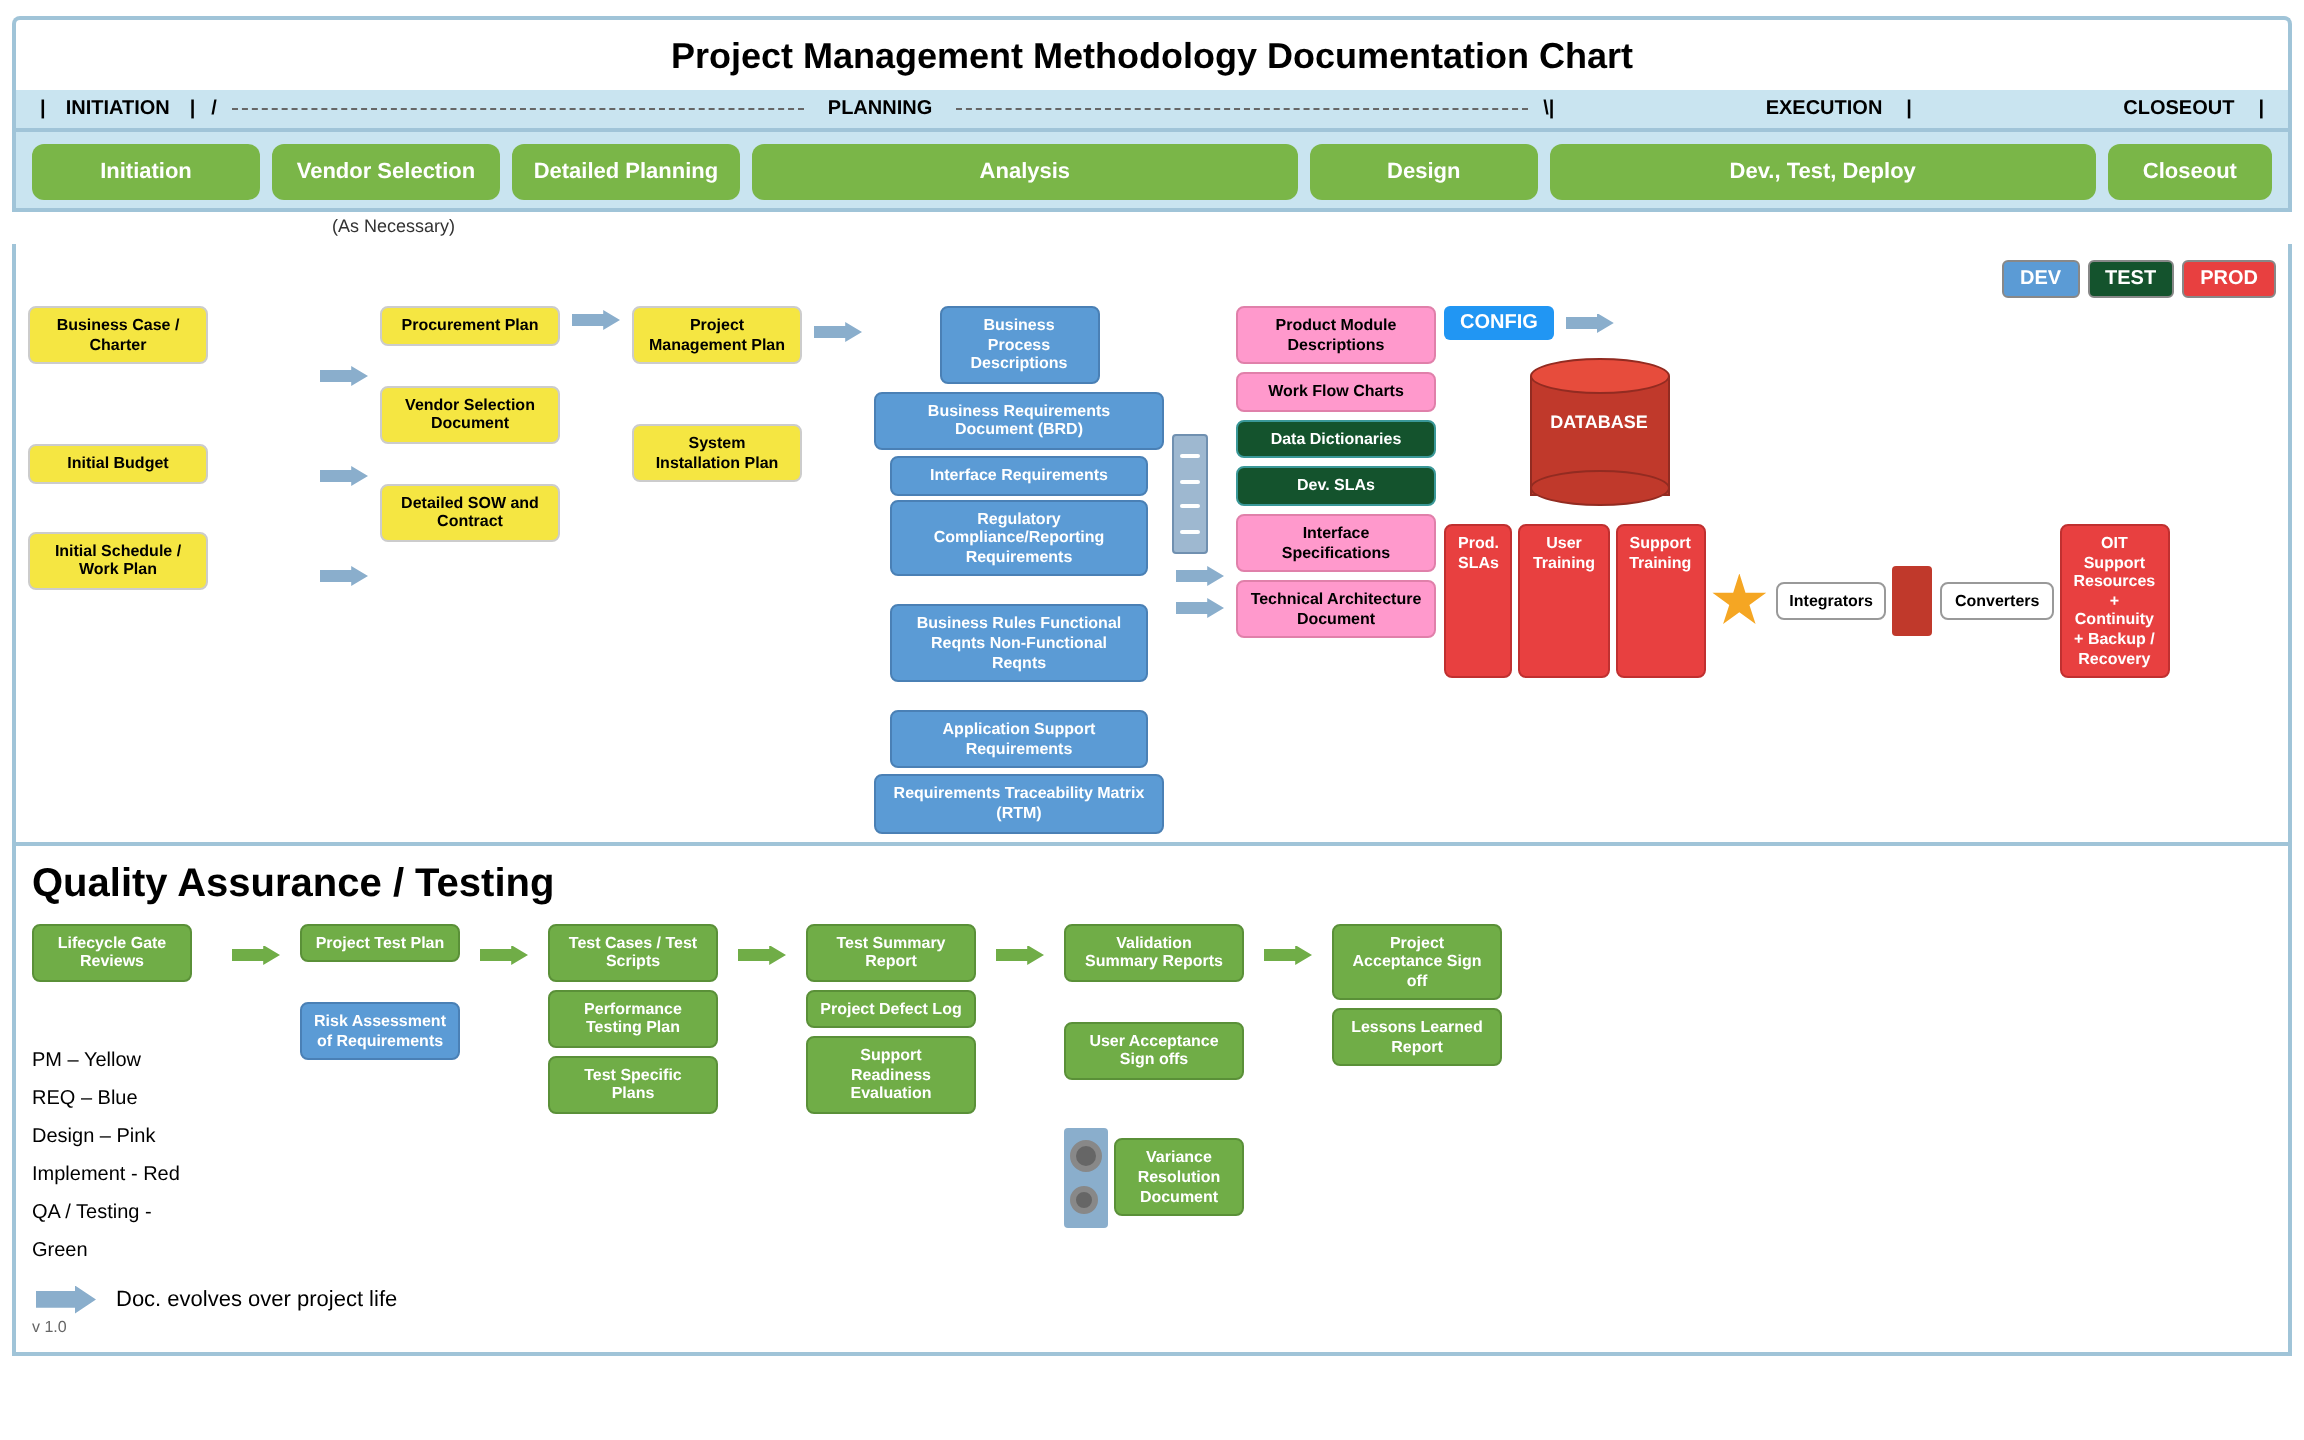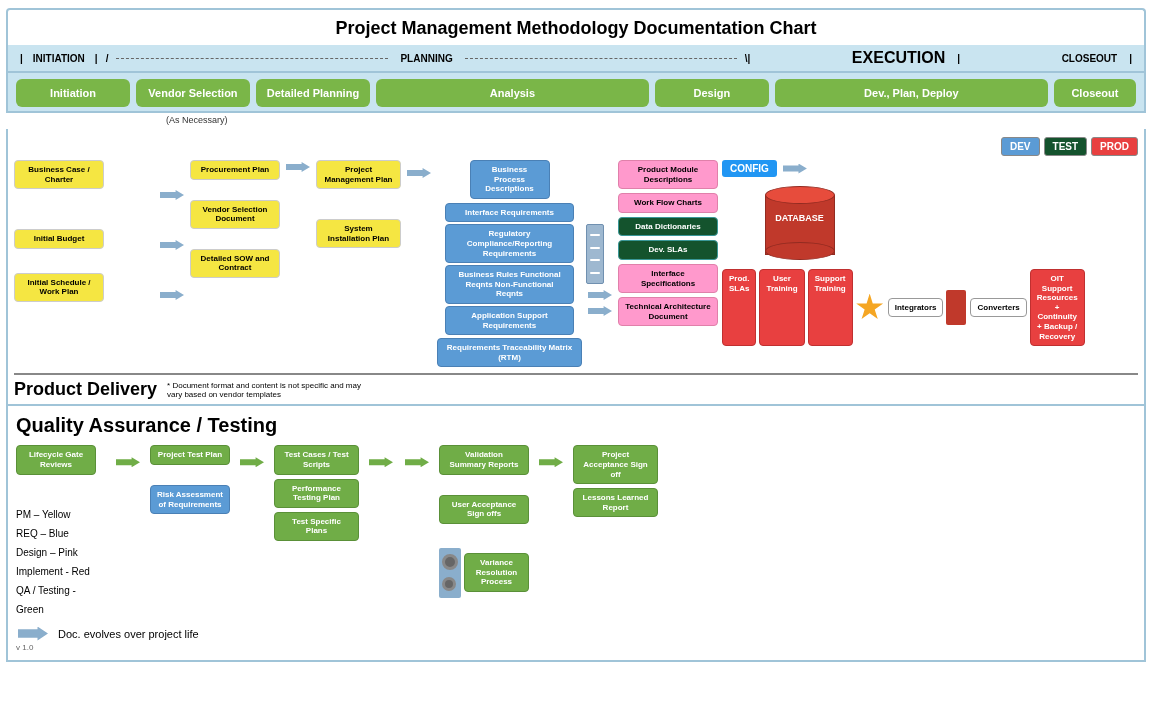--- a/index.html
+++ b/index.html
@@ -115,34 +115,34 @@
   <div class="phase-bar">
     <span>|</span>
     <span style="font-size:10px; margin: 0 6px;">INITIATION</span>
     <span>|</span>
     <span style="margin:0 4px;">/</span>
     <div class="phase-sep"></div>
     <span style="font-size:10px; margin: 0 8px;">PLANNING</span>
     <div class="phase-sep"></div>
     <span>\|</span>
     <span style="flex:0.3"></span>
-    <span style="font-size:16px; margin: 0 8px;">EXECUTION</span>
+    <span style="font-size:10px; margin: 0 8px;">EXECUTION</span>
     <span>|</span>
     <span style="flex:0.3"></span>
     <span style="font-size:10px; margin: 0 8px;">CLOSEOUT</span>
     <span>|</span>
   </div>
 
   <div class="phase-boxes">
     <div class="phase-box">Initiation</div>
     <div class="phase-box">Vendor Selection</div>
     <div class="phase-box">Detailed Planning</div>
     <div class="phase-box wide">Analysis</div>
     <div class="phase-box">Design</div>
-    <div class="phase-box wide">Dev., Plan, Deploy</div>
+    <div class="phase-box wide">Dev., Test, Deploy</div>
     <div class="phase-box narrow">Closeout</div>
   </div>
 
   <div class="as-necessary">(As Necessary)</div>
 
   <div style="border: 2px solid #a0c4d8; border-top: none; background: #fff; padding: 8px 6px 4px;">
 
     <div style="display:flex; justify-content: flex-end; gap:4px; margin-bottom: 4px;">
       <div class="env-badge env-dev">DEV</div>
       <div class="env-badge env-test">TEST</div>
@@ -184,23 +184,24 @@
 
       <div style="display:flex; flex-direction:column; justify-content:flex-start; padding-top: 8px;">
         <div class="small-arrow"></div>
       </div>
 
       <div style="width:145px; flex-shrink:0;">
 
         <div style="display:flex; justify-content:center; margin-bottom:4px;">
           <div class="doc-box doc-blue" style="width:80px;">Business Process Descriptions</div>
         </div>
+        <div class="doc-box doc-blue" style="margin-bottom:3px;">Business Requirements Document (BRD)</div>
         <div class="doc-box doc-blue" style="margin:2px 8px;">Interface Requirements</div>
         <div class="doc-box doc-blue" style="margin:2px 8px;">Regulatory Compliance/Reporting Requirements</div>
-        <div class="doc-box doc-blue" style="margin:2px 8px;">Business Rules Functional Reqnts Non-Functional Reqnts</div>
+        <div class="doc-box doc-blue" style="margin:14px 8px;">Business Rules Functional Reqnts Non-Functional Reqnts</div>
         <div class="doc-box doc-blue" style="margin:2px 8px;">Application Support Requirements</div>
         <div class="doc-box doc-blue" style="margin-top:3px;">Requirements Traceability Matrix (RTM)</div>
       </div>
 
       <div style="display:flex; flex-direction:column; justify-content: space-around; height: 180px; padding-top:40px;">
         <div style="display:flex; flex-direction:column; gap:6px;">
           <div style="width:18px; height:60px; background:#9eb8d0; border:1px solid #7090b0; border-radius:2px; display:flex; flex-direction:column; justify-content:space-around; padding:4px 3px;">
             <div style="height:2px; background:#fff; border-radius:1px;"></div>
             <div style="height:2px; background:#fff; border-radius:1px;"></div>
             <div style="height:2px; background:#fff; border-radius:1px;"></div>
@@ -248,24 +249,20 @@
             <div style="width:20px; height:35px; background:#c0392b; border-radius:2px; flex-shrink:0;"></div>
             <div class="doc-box" style="background:#fff; border:1px solid #999; color:#000;">Converters</div>
           </div>
 
           <div class="doc-box doc-red">OIT Support Resources + Continuity + Backup / Recovery</div>
         </div>
       </div>
 
     </div>
 
-    <div style="display:flex; align-items:center; gap:10px; margin-top:6px; border-top:2px solid #888; padding-top:4px;">
-      <div style="font-size:18px; font-weight:bold;">Product Delivery</div>
-      <div style="font-size:8px; max-width:200px;">* Document format and content is not specific and may vary based on vendor templates</div>
-    </div>
 
   </div>
 
   <div style="border: 2px solid #a0c4d8; border-top: none; background:#fff; padding: 8px;">
     <div class="qa-title">Quality Assurance / Testing</div>
 
     <div style="display:flex; gap:8px; align-items:flex-start; flex-wrap:wrap;">
 
       <div style="width:90px;">
         <div class="doc-box doc-green" style="width:80px;">Lifecycle Gate Reviews</div>
@@ -297,35 +294,40 @@
       <div style="width:85px; display:flex; flex-direction:column; gap:4px;">
         <div class="doc-box doc-green">Test Cases / Test Scripts</div>
         <div class="doc-box doc-green">Performance Testing Plan</div>
         <div class="doc-box doc-green">Test Specific Plans</div>
       </div>
 
       <div style="padding-top:8px;">
         <div class="small-arrow small-arrow-green"></div>
       </div>
 
+      <div style="width:85px; display:flex; flex-direction:column; gap:4px;">
+        <div class="doc-box doc-green">Test Summary Report</div>
+        <div class="doc-box doc-green">Project Defect Log</div>
+        <div class="doc-box doc-green">Support Readiness Evaluation</div>
+      </div>
 
       <div style="padding-top:8px;">
         <div class="small-arrow small-arrow-green"></div>
       </div>
 
       <div style="width:90px; display:flex; flex-direction:column; gap:20px;">
         <div class="doc-box doc-green">Validation Summary Reports</div>
         <div class="doc-box doc-green">User Acceptance Sign offs</div>
 
         <div style="display:flex; gap:3px; align-items:center; margin-top:4px;">
           <div style="width:22px; height:50px; background:#8aaecc; display:flex; flex-direction:column; justify-content:space-around; padding:3px; border-radius:2px;">
             <div style="width:16px; height:16px; background:#666; border-radius:50%; border:3px solid #888;"></div>
             <div style="width:14px; height:14px; background:#666; border-radius:50%; border:3px solid #888;"></div>
           </div>
-          <div class="doc-box doc-green" style="flex:1;">Variance Resolution Process</div>
+          <div class="doc-box doc-green" style="flex:1;">Variance Resolution Document</div>
         </div>
       </div>
 
       <div style="padding-top:8px;">
         <div class="small-arrow small-arrow-green"></div>
       </div>
 
       <div style="width:85px; display:flex; flex-direction:column; gap:4px;">
         <div class="doc-box doc-green">Project Acceptance Sign off</div>
         <div class="doc-box doc-green">Lessons Learned Report</div>

